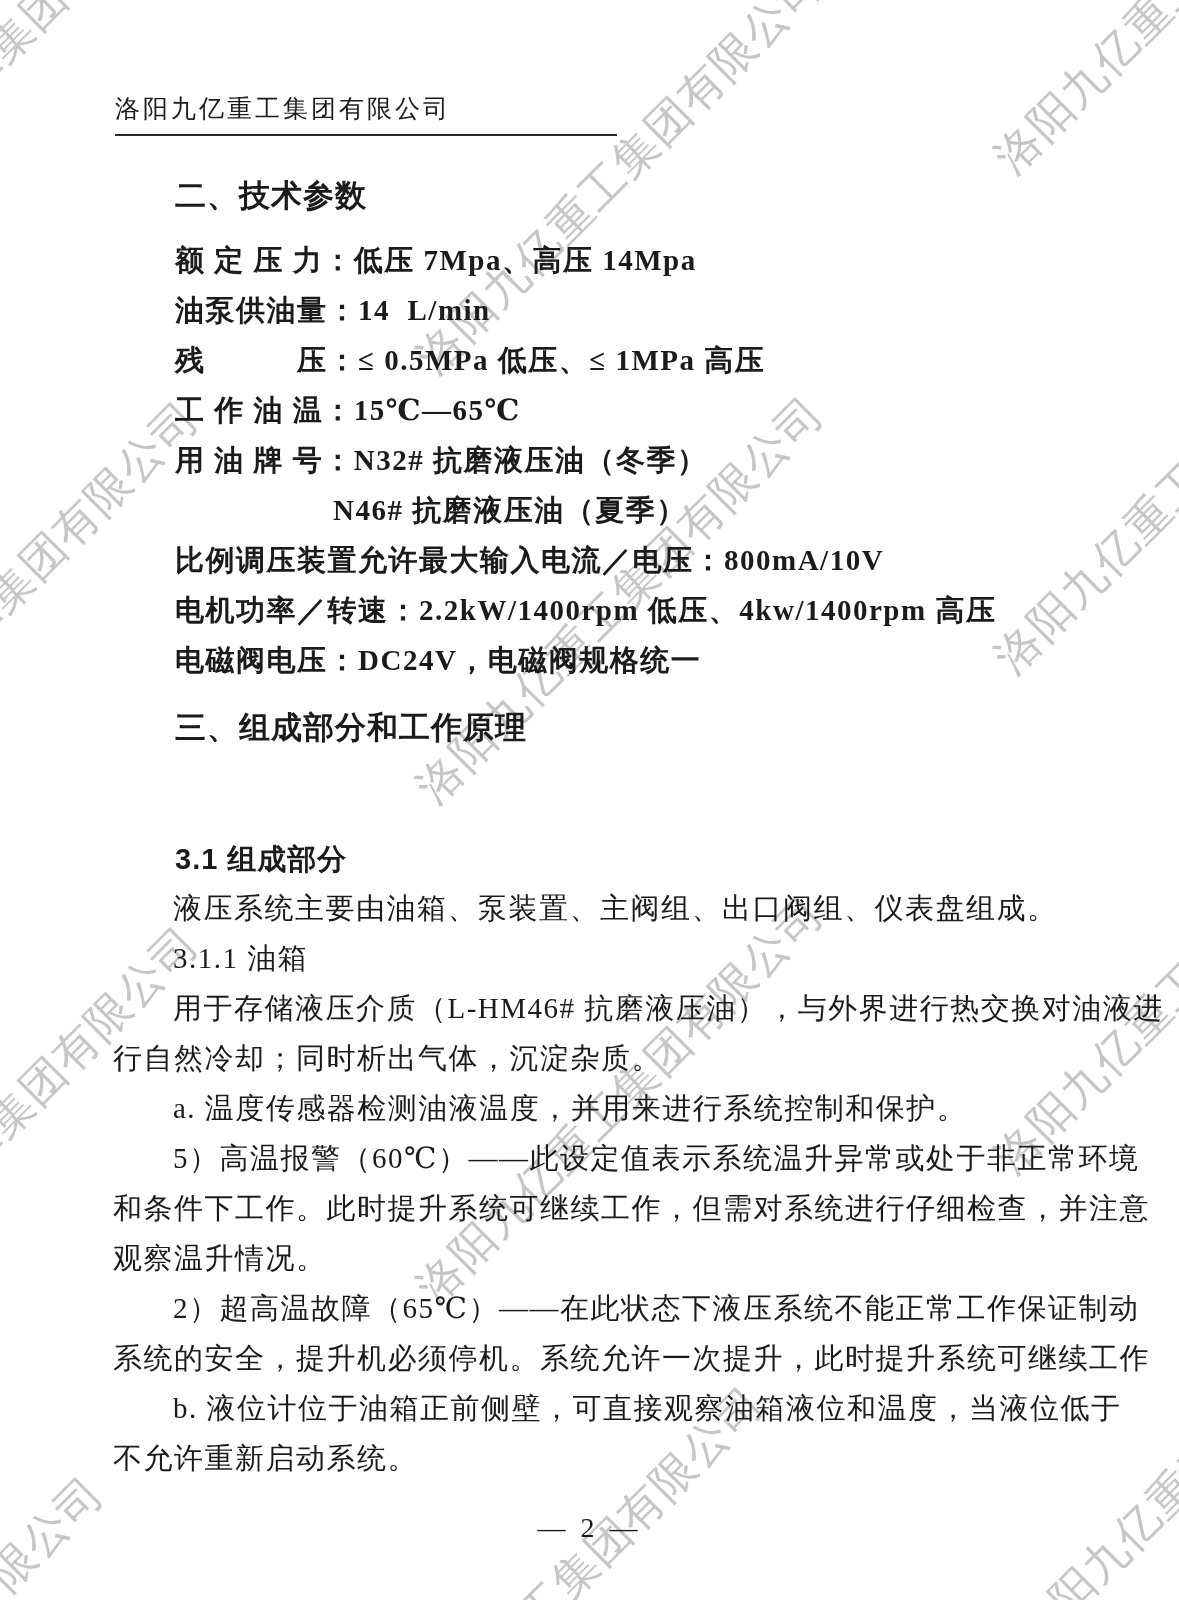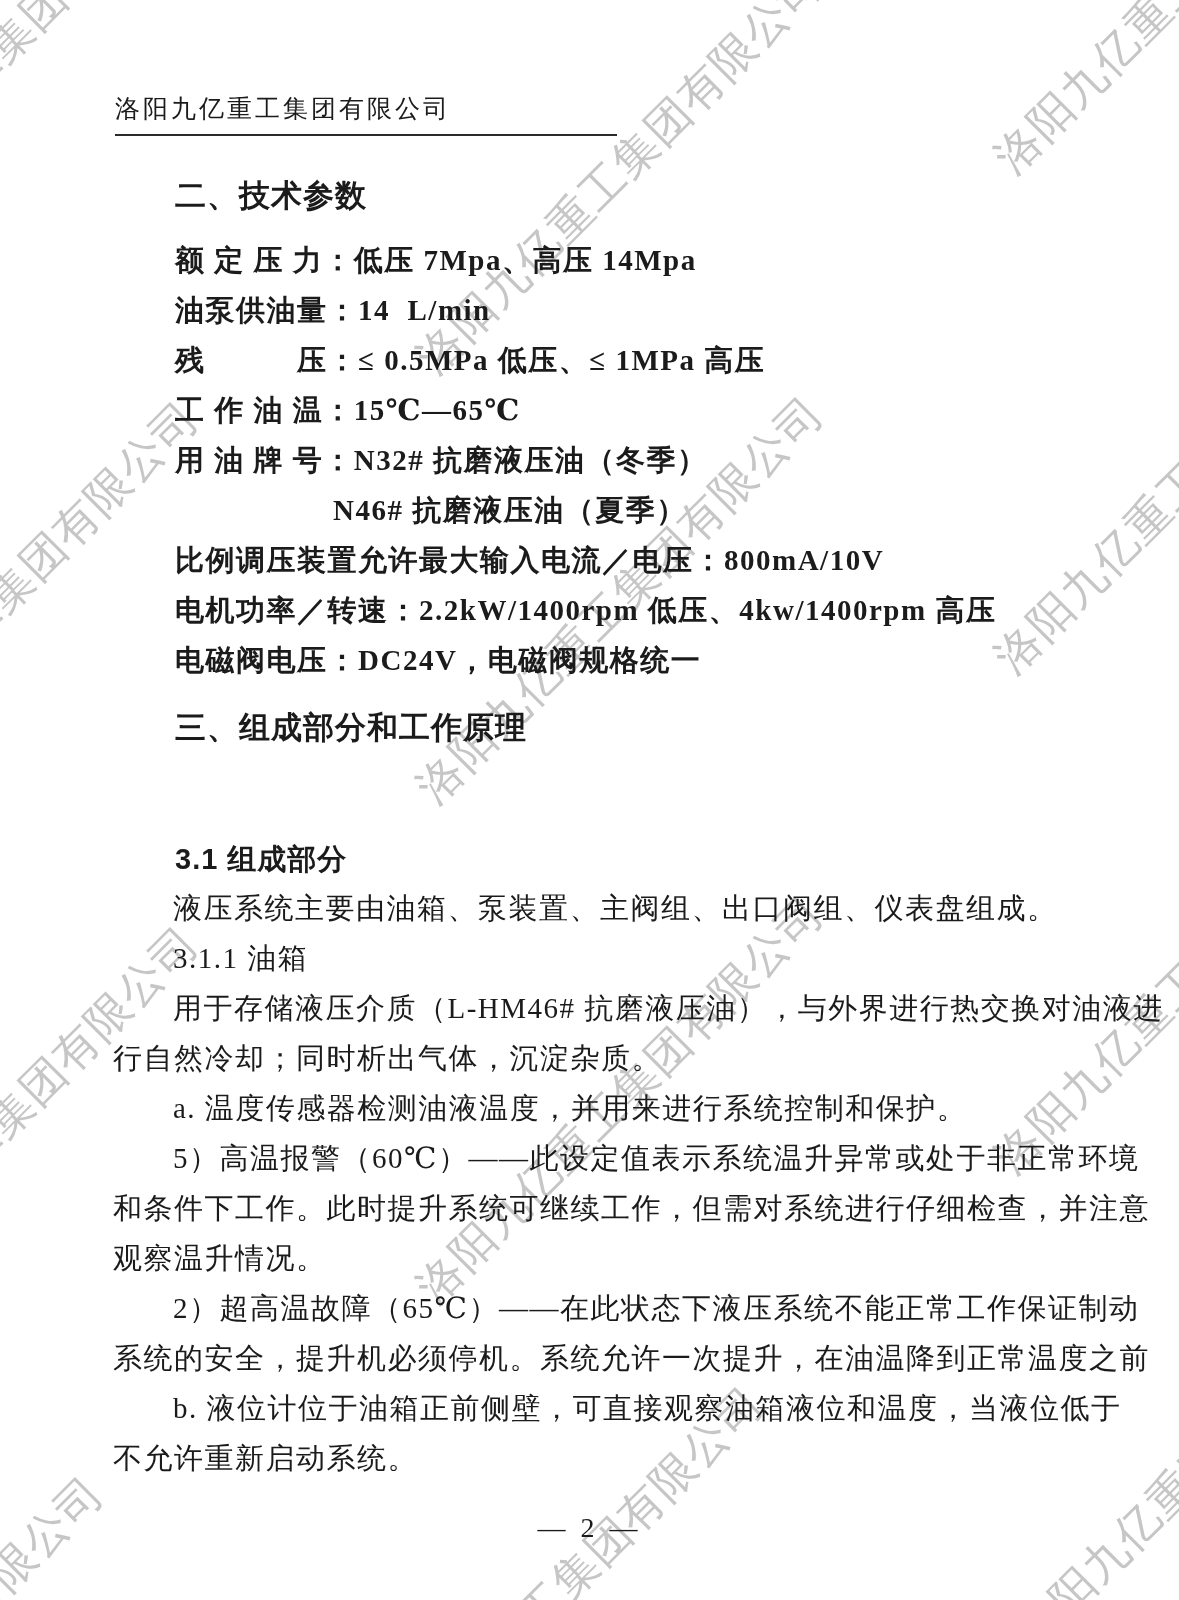--- a/index.html
+++ b/index.html
@@ -114,21 +114,21 @@
     <div class="body-block">
       <div class="line indent">液压系统主要由油箱、泵装置、主阀组、出口阀组、仪表盘组成。</div>
       <div class="line indent">3.1.1 油箱</div>
       <div class="line indent">用于存储液压介质（L-HM46# 抗磨液压油），与外界进行热交换对油液进</div>
       <div class="line">行自然冷却；同时析出气体，沉淀杂质。</div>
       <div class="line indent">a. 温度传感器检测油液温度，并用来进行系统控制和保护。</div>
       <div class="line indent">5）高温报警（60℃）——此设定值表示系统温升异常或处于非正常环境</div>
       <div class="line">和条件下工作。此时提升系统可继续工作，但需对系统进行仔细检查，并注意</div>
       <div class="line">观察温升情况。</div>
       <div class="line indent">2）超高温故障（65℃）——在此状态下液压系统不能正常工作保证制动</div>
-      <div class="line">系统的安全，提升机必须停机。系统允许一次提升，在油温降到正常温度之前</div>
+      <div class="line">系统的安全，提升机必须停机。系统允许一次提升，此时提升系统可继续工作</div>
       <div class="line indent">b. 液位计位于油箱正前侧壁，可直接观察油箱液位和温度，当液位低于</div>
       <div class="line">不允许重新启动系统。</div>
     </div>
 
     <div class="page-num">— 2 —</div>
 
   </div>
 </div>
 
 </body></html>

